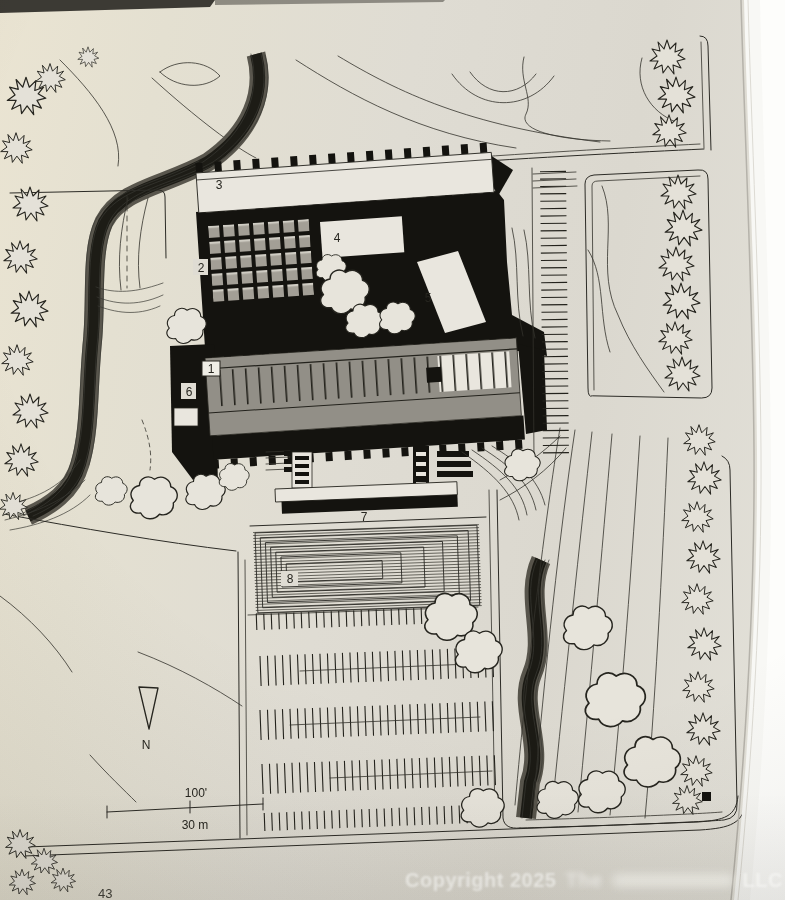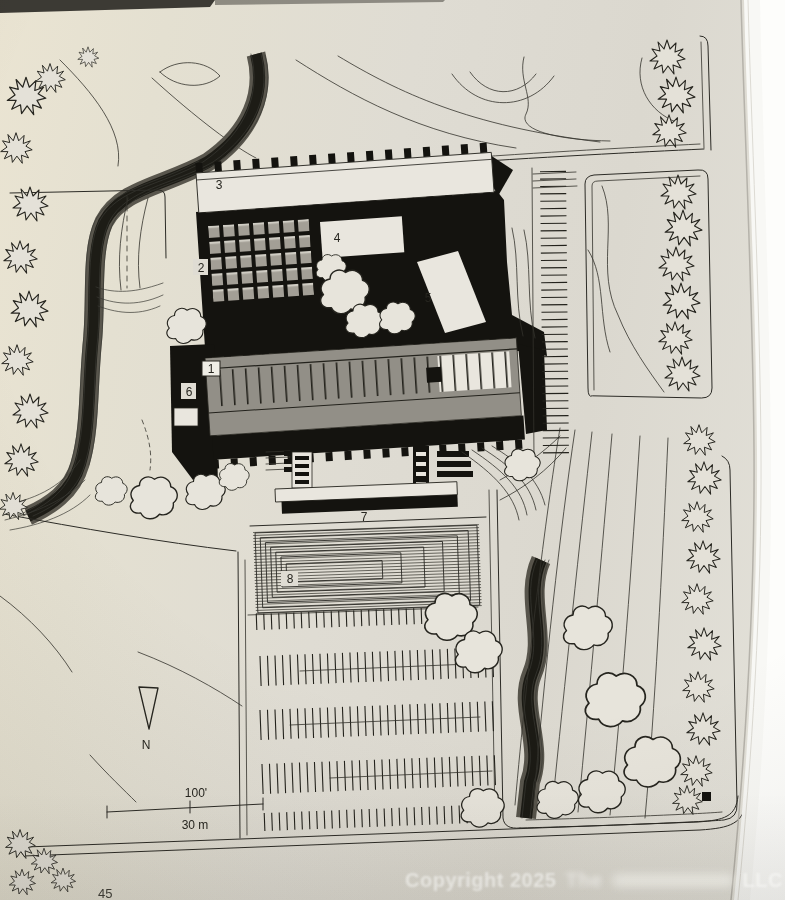--- a/index.html
+++ b/index.html
@@ -344,21 +344,21 @@
   <g>
     <path d="M744,0 C747,120 756,300 757,450 C758,600 748,760 734,900 L785,900 L785,0 Z" fill="#f8f8f5"></path>
     <path d="M741,0 C744,120 753,300 754,450 C755,600 745,760 731,900" fill="none" stroke="#b5b2aa" stroke-width="1.5"></path>
     <path d="M748,0 C751,120 760,300 761,452 C762,600 752,760 738,900" fill="none" stroke="#dddbd4" stroke-width="1"></path>
     <path d="M760,0 C763,140 770,320 771,460 C772,620 762,780 750,900 L785,900 L785,0 Z" fill="#fdfdfb"></path>
   </g>
 </svg>
 
 <div id="vignette"></div>
 
-<div id="pagenum">45</div>
+<div id="pagenum">43</div>
 
 <div id="watermark">
   <span>Copyright 2025</span>
   <span style="filter:blur(2.5px);">The</span>
   <span class="smudge"></span>
   <span>LLC</span>
 </div>
 </div>
 
 </body></html>

